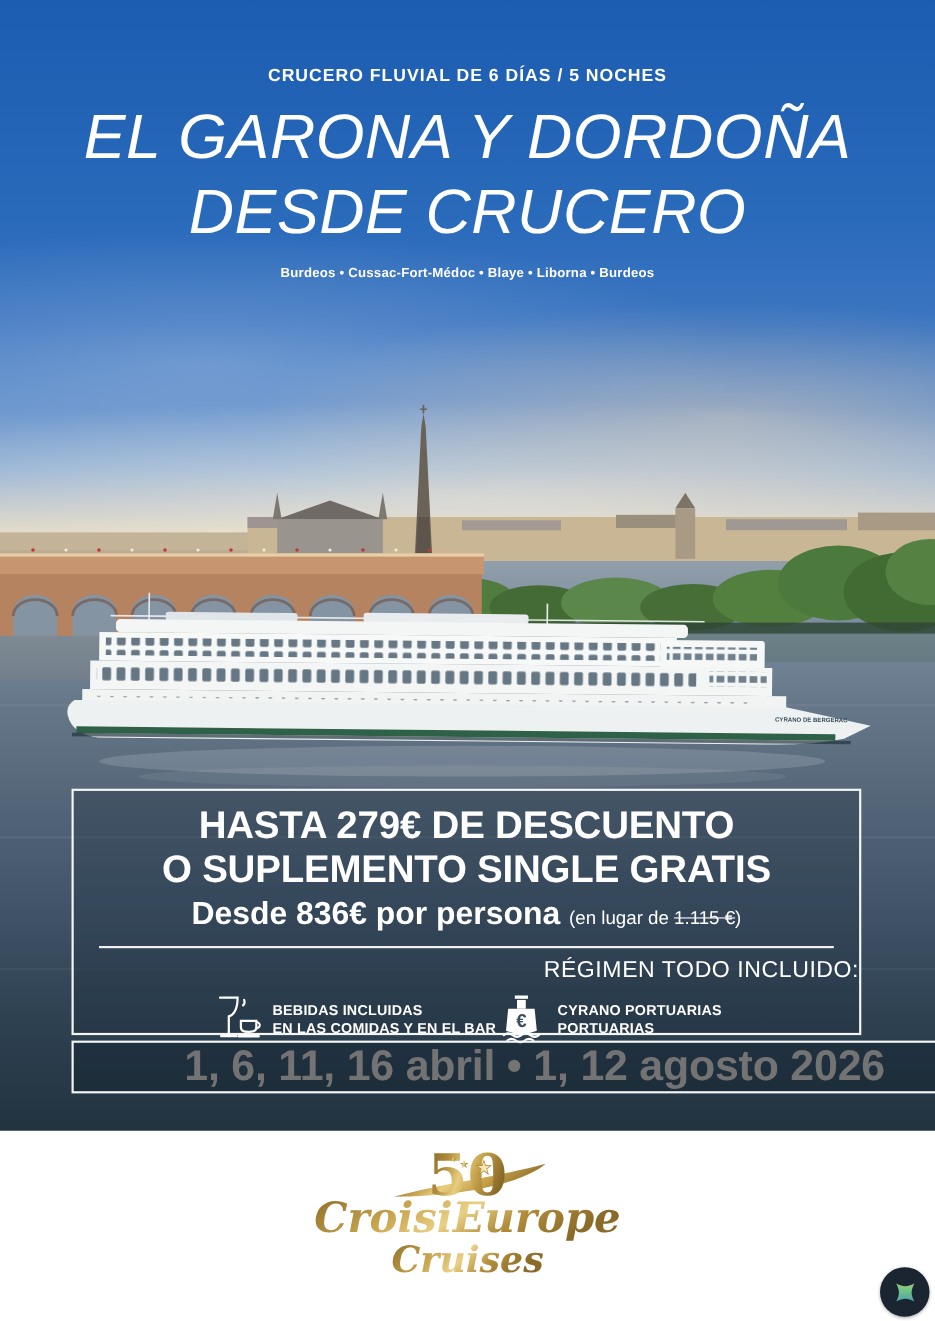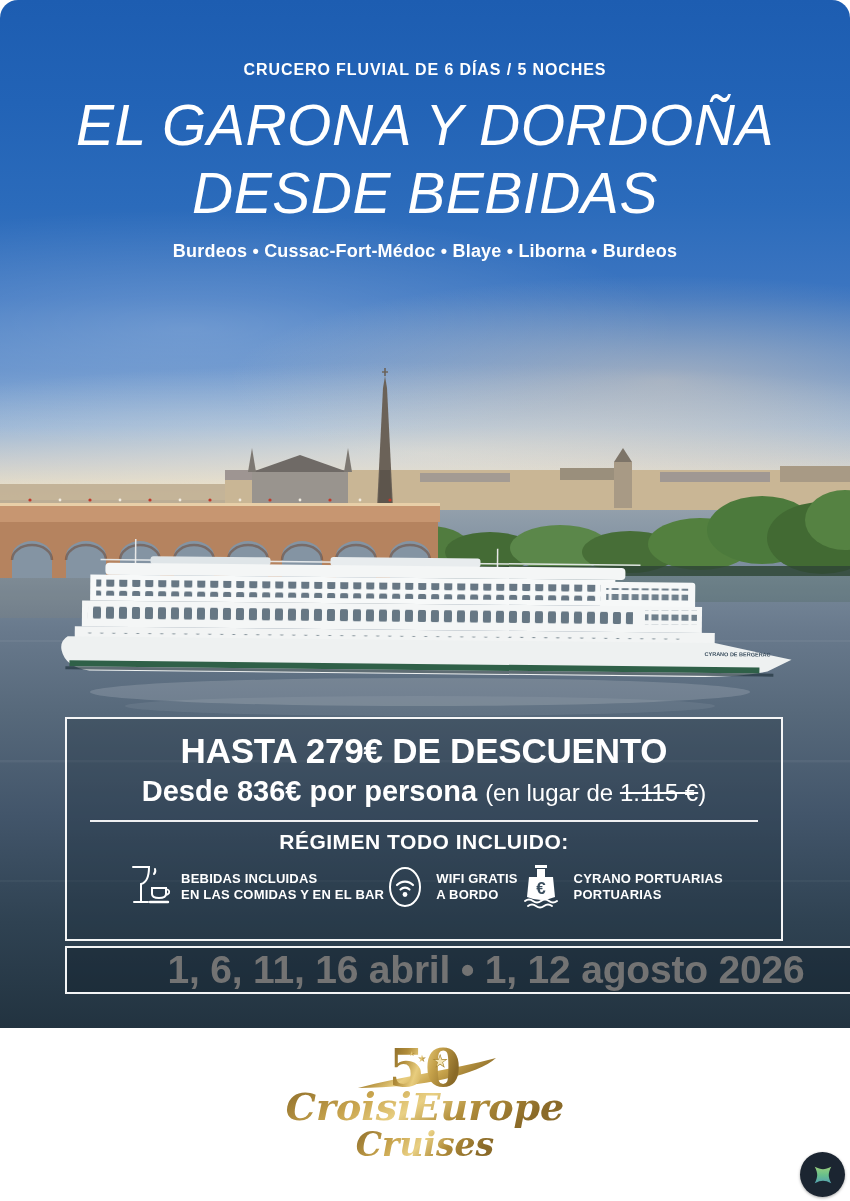--- a/index.html
+++ b/index.html
@@ -10,43 +10,42 @@
   .hero {
     position:absolute; top:0; left:0; width:850px; height:1028px;
     background:
       radial-gradient(ellipse 620px 150px at 78% 37%, rgba(255,221,180,0.40), transparent 70%),
       radial-gradient(ellipse 700px 170px at 22% 32%, rgba(255,255,255,0.20), transparent 70%),
       radial-gradient(ellipse 900px 120px at 50% 44%, rgba(255,244,222,0.45), transparent 75%),
       linear-gradient(180deg,
         #1d5db1 0%, #2263b6 10%, #2b6bbb 20%, #3d76c1 29%,
         #5d8cc9 36%, #8fafd5 41.5%, #c2c8cd 45%,
         #ecdfc2 48%, #f7ecca 49.5%, #e9dcbf 50.5%, #6d7f90 52%, #42566a 70%, #223340 100%);
-    border-radius: 18px;
   }
   .scene-svg { position:absolute; top:0; left:0; display:block; }
 
   
   .hero-text { position:absolute; top:0; left:0; width:100%; text-align:center; color:#ffffff; }
   .kicker { margin-top:61px; font-size:16px; font-weight:700; letter-spacing:0.9px; }
   .title  { margin-top:12px; font-size:57px; line-height:68px; font-weight:400; letter-spacing:0.5px;font-style:italic; }
-  .route  { margin-top:14px; font-size:18px; font-weight:700; letter-spacing:0.2px; }
+  .route  { margin-top:14px; font-size:12px; font-weight:700; letter-spacing:0.2px; }
 
   
   .offer-box {
     position:absolute; left:65px; top:717px; width:718px; height:224px;
     border:2px solid rgba(255,255,255,0.95);
     background:rgba(27,42,56,0.30);
     color:#ffffff; text-align:center;
   }
   .offer-h1 { margin-top:12px; font-size:35px; line-height:40px; font-weight:700; letter-spacing:-0.2px; }
   .price-line { margin-top:4px; font-size:29px; font-weight:700; }
-  .price-note { font-size:24px; font-weight:400; }
+  .price-note { font-size:17px; font-weight:400; }
   .price-note s { text-decoration:line-through; }
   .divider { width:668px; height:2px; background:rgba(255,255,255,0.92); margin:12px auto 8px; }
-  .regimen-title { font-size:21px; font-weight:700; letter-spacing:0.5px; }
+  .regimen-title { font-size:21px; font-weight:400; letter-spacing:0.5px;text-align:right; }
   .features { display:flex; justify-content:center; padding:0 26px; margin-top:9px; }
   .feature { display:flex; align-items:center; gap:10px; text-align:left; }
   .feature-label { font-size:13px; font-weight:700; line-height:16px; letter-spacing:0.2px; }
   .feature svg { flex:0 0 auto; }
 
   
   .dates-box {
     position:absolute; left:65px; top:946px; width:842px; height:48px;
     border:2px solid rgba(255,255,255,0.95);
     background:rgba(17,31,42,0.42);
@@ -207,29 +206,30 @@
         <text x="738" y="653" text-anchor="middle" font-size="5.5" font-weight="bold" fill="#3a4e5e" font-family="Liberation Sans, sans-serif">CYRANO DE BERGERAC</text>
       </g>
       <ellipse cx="420" cy="692" rx="330" ry="14" fill="#ffffff" opacity="0.15"></ellipse>
       <ellipse cx="420" cy="706" rx="295" ry="10" fill="#ffffff" opacity="0.07"></ellipse>
     </svg>
 
     <div class="hero-text">
       <div class="kicker">CRUCERO FLUVIAL DE 6 DÍAS / 5 NOCHES</div>
       <div class="title">
         <div>EL GARONA Y DORDOÑA</div>
-        <div>DESDE BEBIDAS</div>
+        <div>DESDE CRUCERO</div>
       </div>
       <div class="route">Burdeos • Cussac-Fort-Médoc • Blaye • Liborna • Burdeos</div>
     </div>
   </div>
 
   <div class="offer-box">
     <div class="offer-h1">
       <div>HASTA 279€ DE DESCUENTO</div>
+      <div>O SUPLEMENTO SINGLE GRATIS</div>
     </div>
     <div class="price-line">
       <span>Desde 836€ por persona</span>
       <span class="price-note">
         <span>(en lugar de </span><s>1.115 €</s><span>)</span>
       </span>
     </div>
     <div class="divider"></div>
     <div class="regimen-title">RÉGIMEN TODO INCLUIDO:</div>
 
@@ -247,32 +247,20 @@
             <path d="M41 25 Q45 26 44 29 Q43 31 40 31" fill="none" stroke="#ffffff" stroke-width="1.8"></path>
             <path d="M25 38 H43" stroke="#ffffff" stroke-width="2.4" stroke-linecap="round"></path>
           </g>
         </svg>
         <div class="feature-label">
           <div>BEBIDAS INCLUIDAS</div>
           <div>EN LAS COMIDAS Y EN EL BAR</div>
         </div>
       </div>
 
-      <div class="feature">
-        <svg width="42" height="48" viewBox="0 0 42 48">
-          <ellipse cx="21" cy="24" rx="15" ry="19" fill="none" stroke="#ffffff" stroke-width="2"></ellipse>
-          <path d="M13 22 A11 11 0 0 1 29 22" fill="none" stroke="#ffffff" stroke-width="2.2" stroke-linecap="round"></path>
-          <path d="M16.5 26.5 A6.5 6.5 0 0 1 25.5 26.5" fill="none" stroke="#ffffff" stroke-width="2.2" stroke-linecap="round"></path>
-          <circle cx="21" cy="31.5" r="2.4" fill="#ffffff"></circle>
-        </svg>
-        <div class="feature-label">
-          <div>WIFI GRATIS</div>
-          <div>A BORDO</div>
-        </div>
-      </div>
 
       <div class="feature">
         <svg width="46" height="48" viewBox="0 0 46 48">
           <rect x="19" y="6" width="8" height="8" fill="#ffffff"></rect>
           <rect x="17" y="2" width="12" height="3" fill="#ffffff"></rect>
           <path d="M11 14 H35 L37 34 Q23 40 9 34 Z" fill="#ffffff"></path>
           <text x="23" y="31" text-anchor="middle" font-size="17" font-weight="bold" fill="#3a4e5e" font-family="Liberation Sans, sans-serif">€</text>
           <path d="M7 38 Q11 35 15 38 T23 38 T31 38 T39 38" fill="none" stroke="#ffffff" stroke-width="2" stroke-linecap="round"></path>
           <path d="M10 43 Q14 40 18 43 T26 43 T34 43" fill="none" stroke="#ffffff" stroke-width="2" stroke-linecap="round"></path>
         </svg>

